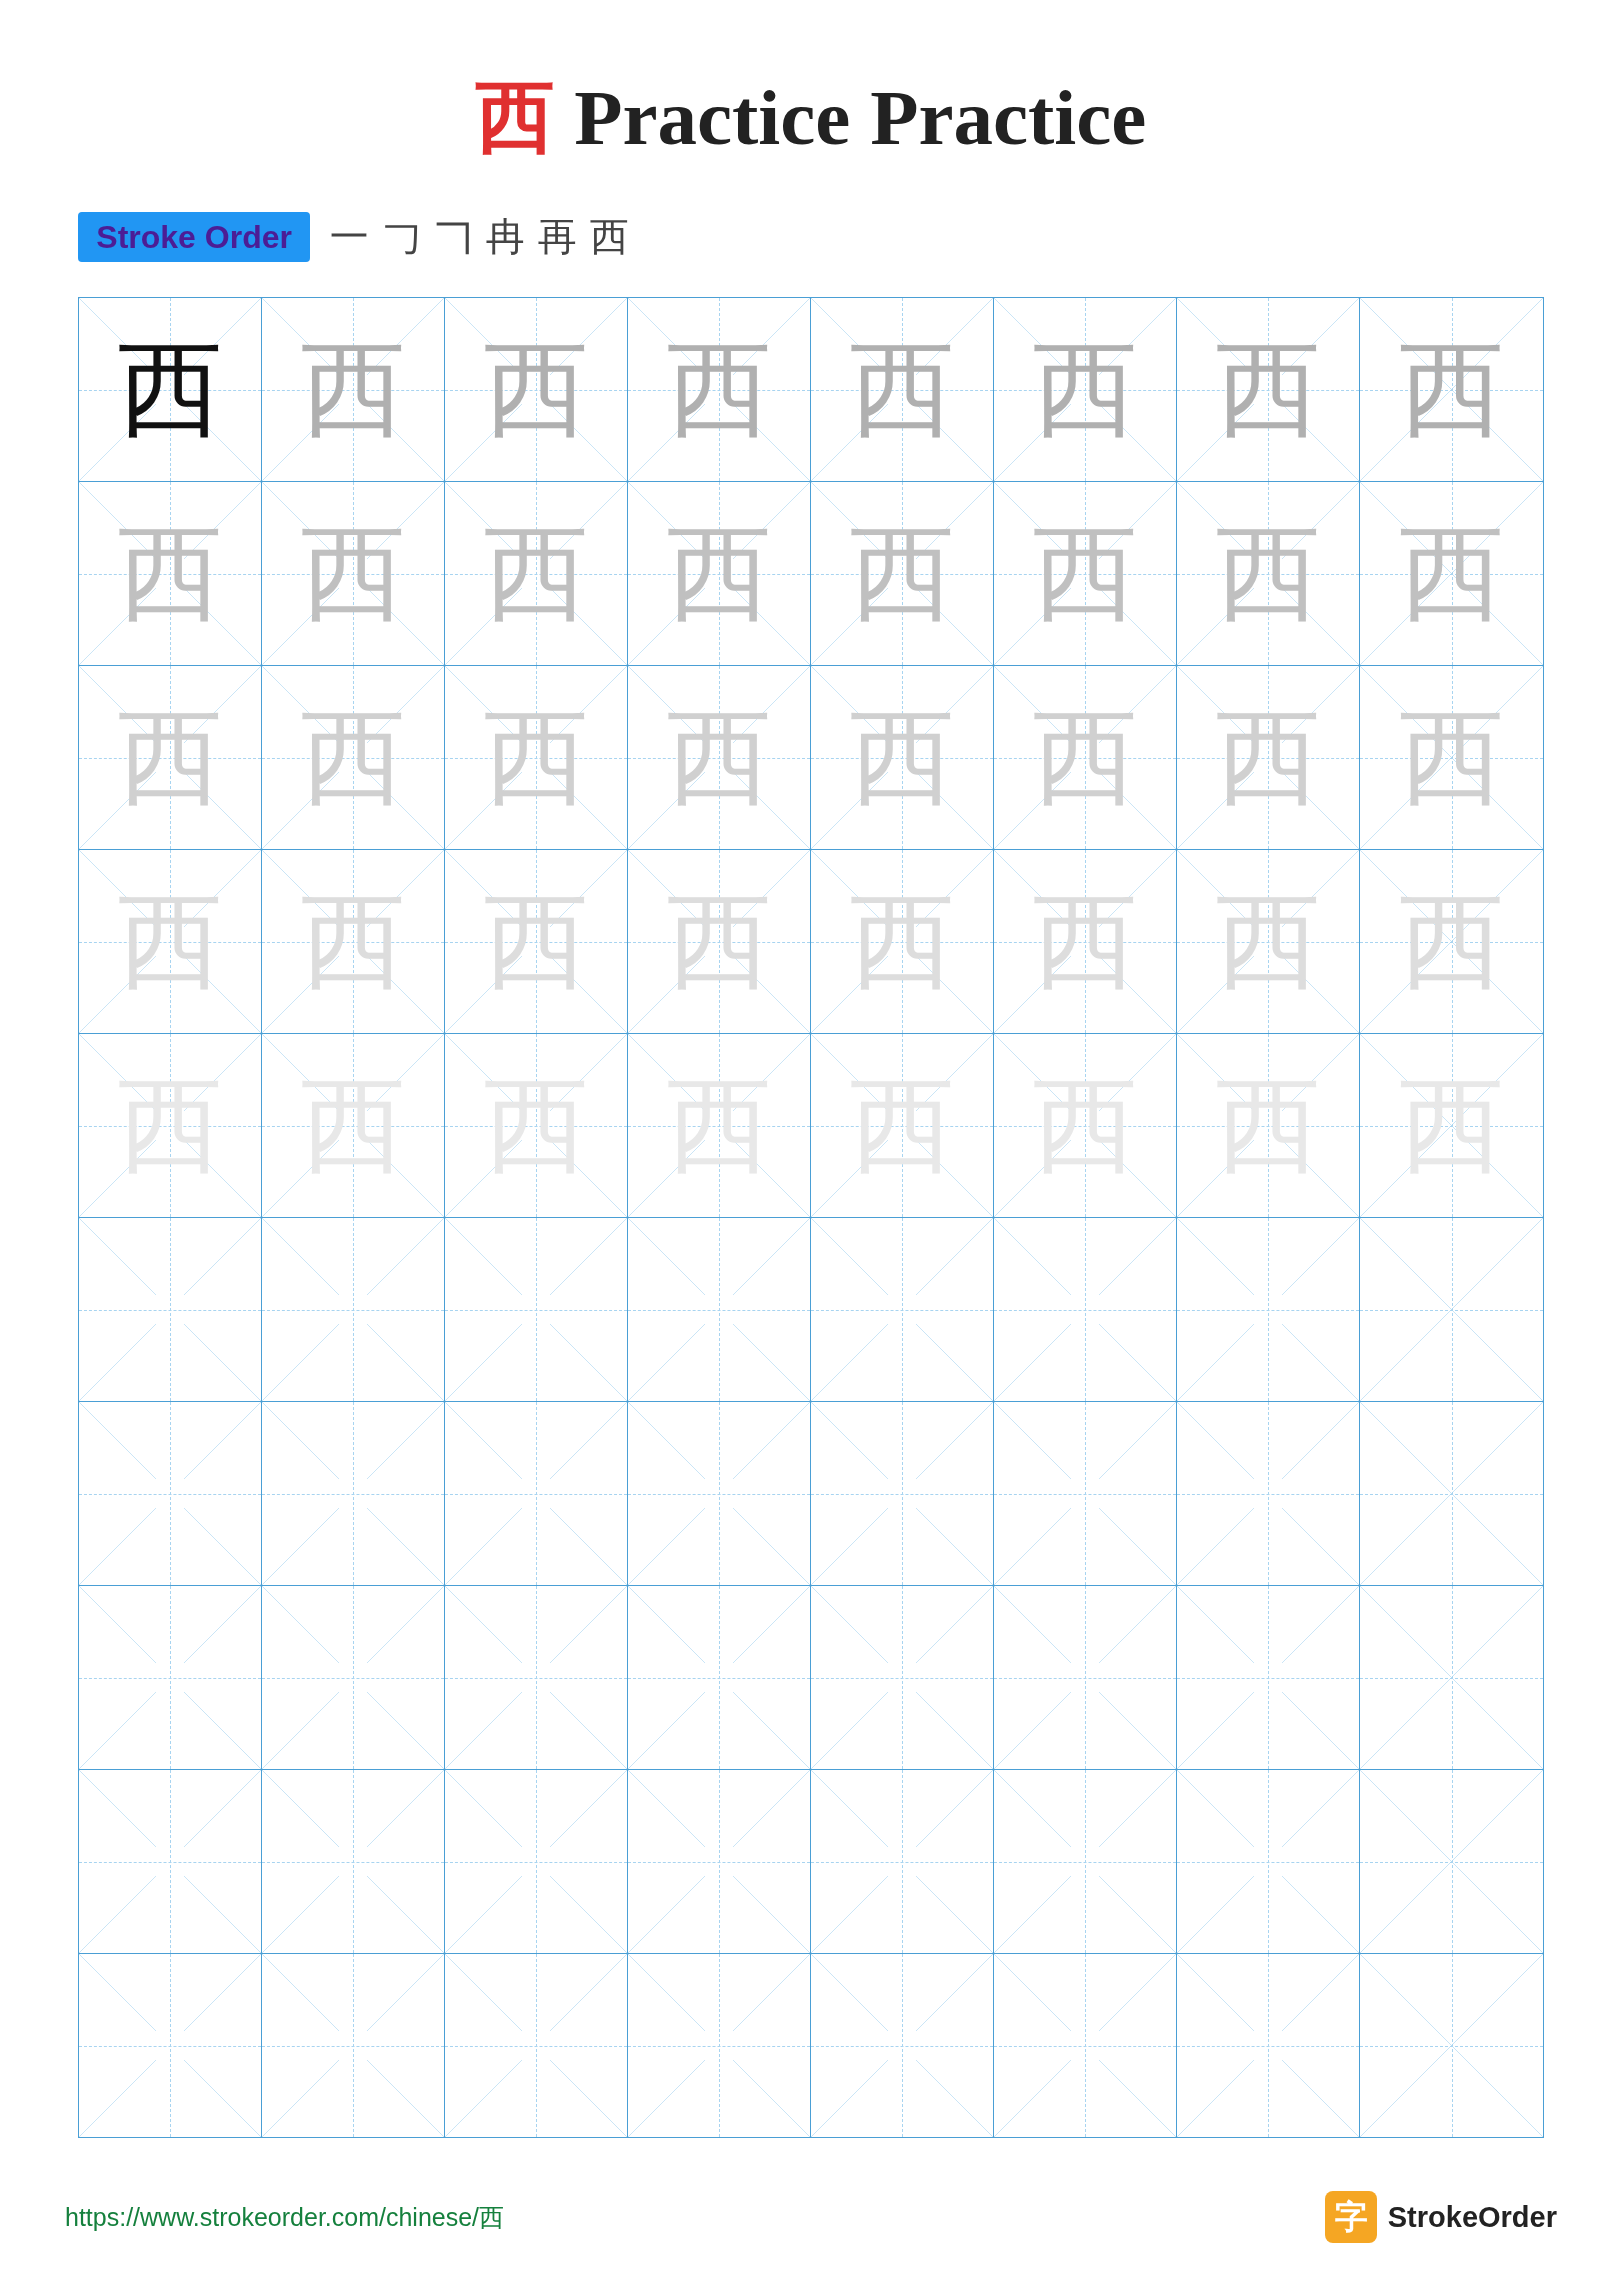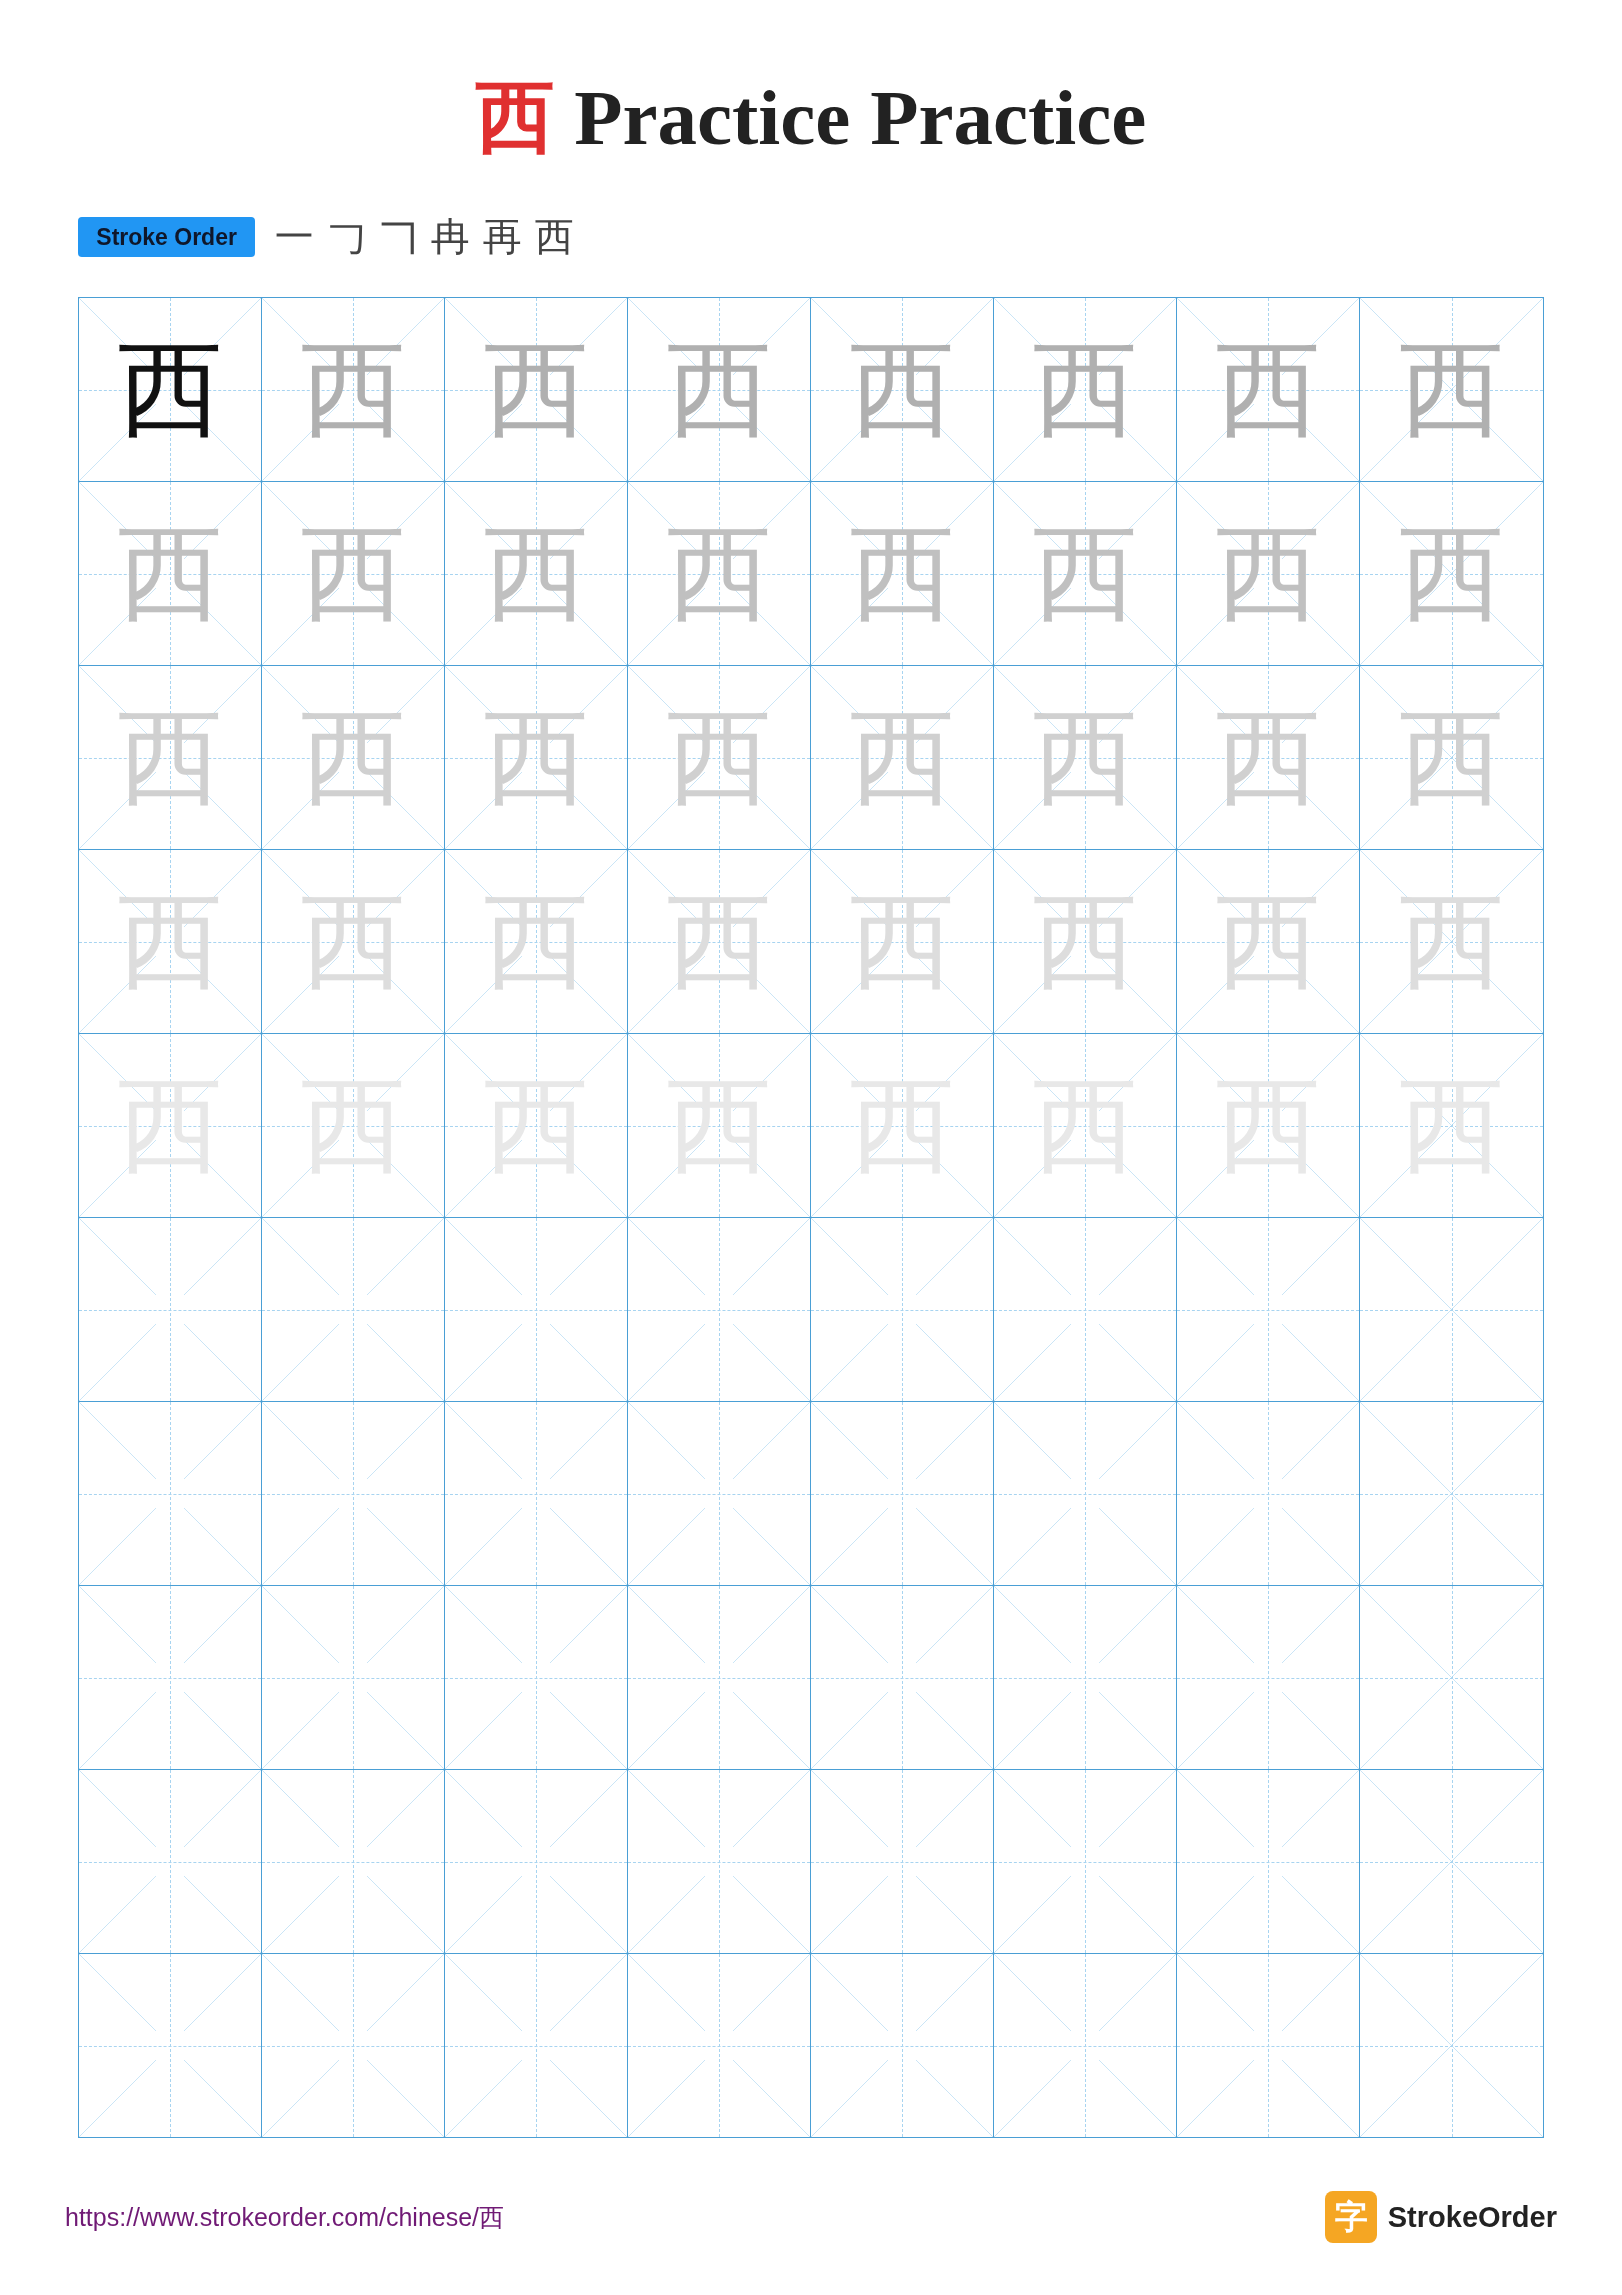--- a/index.html
+++ b/index.html
@@ -37,22 +37,22 @@
     .stroke-order-section {
       display: flex;
       align-items: center;
       gap: 19.6px;
       margin-bottom: 33px;
       margin-left: 13px;
     }
 
     .stroke-order-badge {
       background: #2196F3;
-      color: #0f172a;
-      font-size: 23px;
+      color: #4c1d95;
+      font-size: 32px;
       padding: 6.5px 18.3px;
       border-radius: 3.9px;
       font-family: sans-serif;
       font-weight: 600;
       white-space: nowrap;
     }
 
     .stroke-sequence {
       display: flex;
       align-items: center;
@@ -152,21 +152,21 @@
       position: absolute;
       bottom: 52px;
       left: 65px;
       right: 65px;
       display: flex;
       align-items: center;
       justify-content: space-between;
     }
 
     .footer-url {
-      color: #701a75;
+      color: #15803d;
       font-size: 25px;
       font-family: sans-serif;
     }
 
     .footer-brand {
       display: flex;
       align-items: center;
       gap: 10.5px;
       font-size: 29px;
       font-family: sans-serif;

